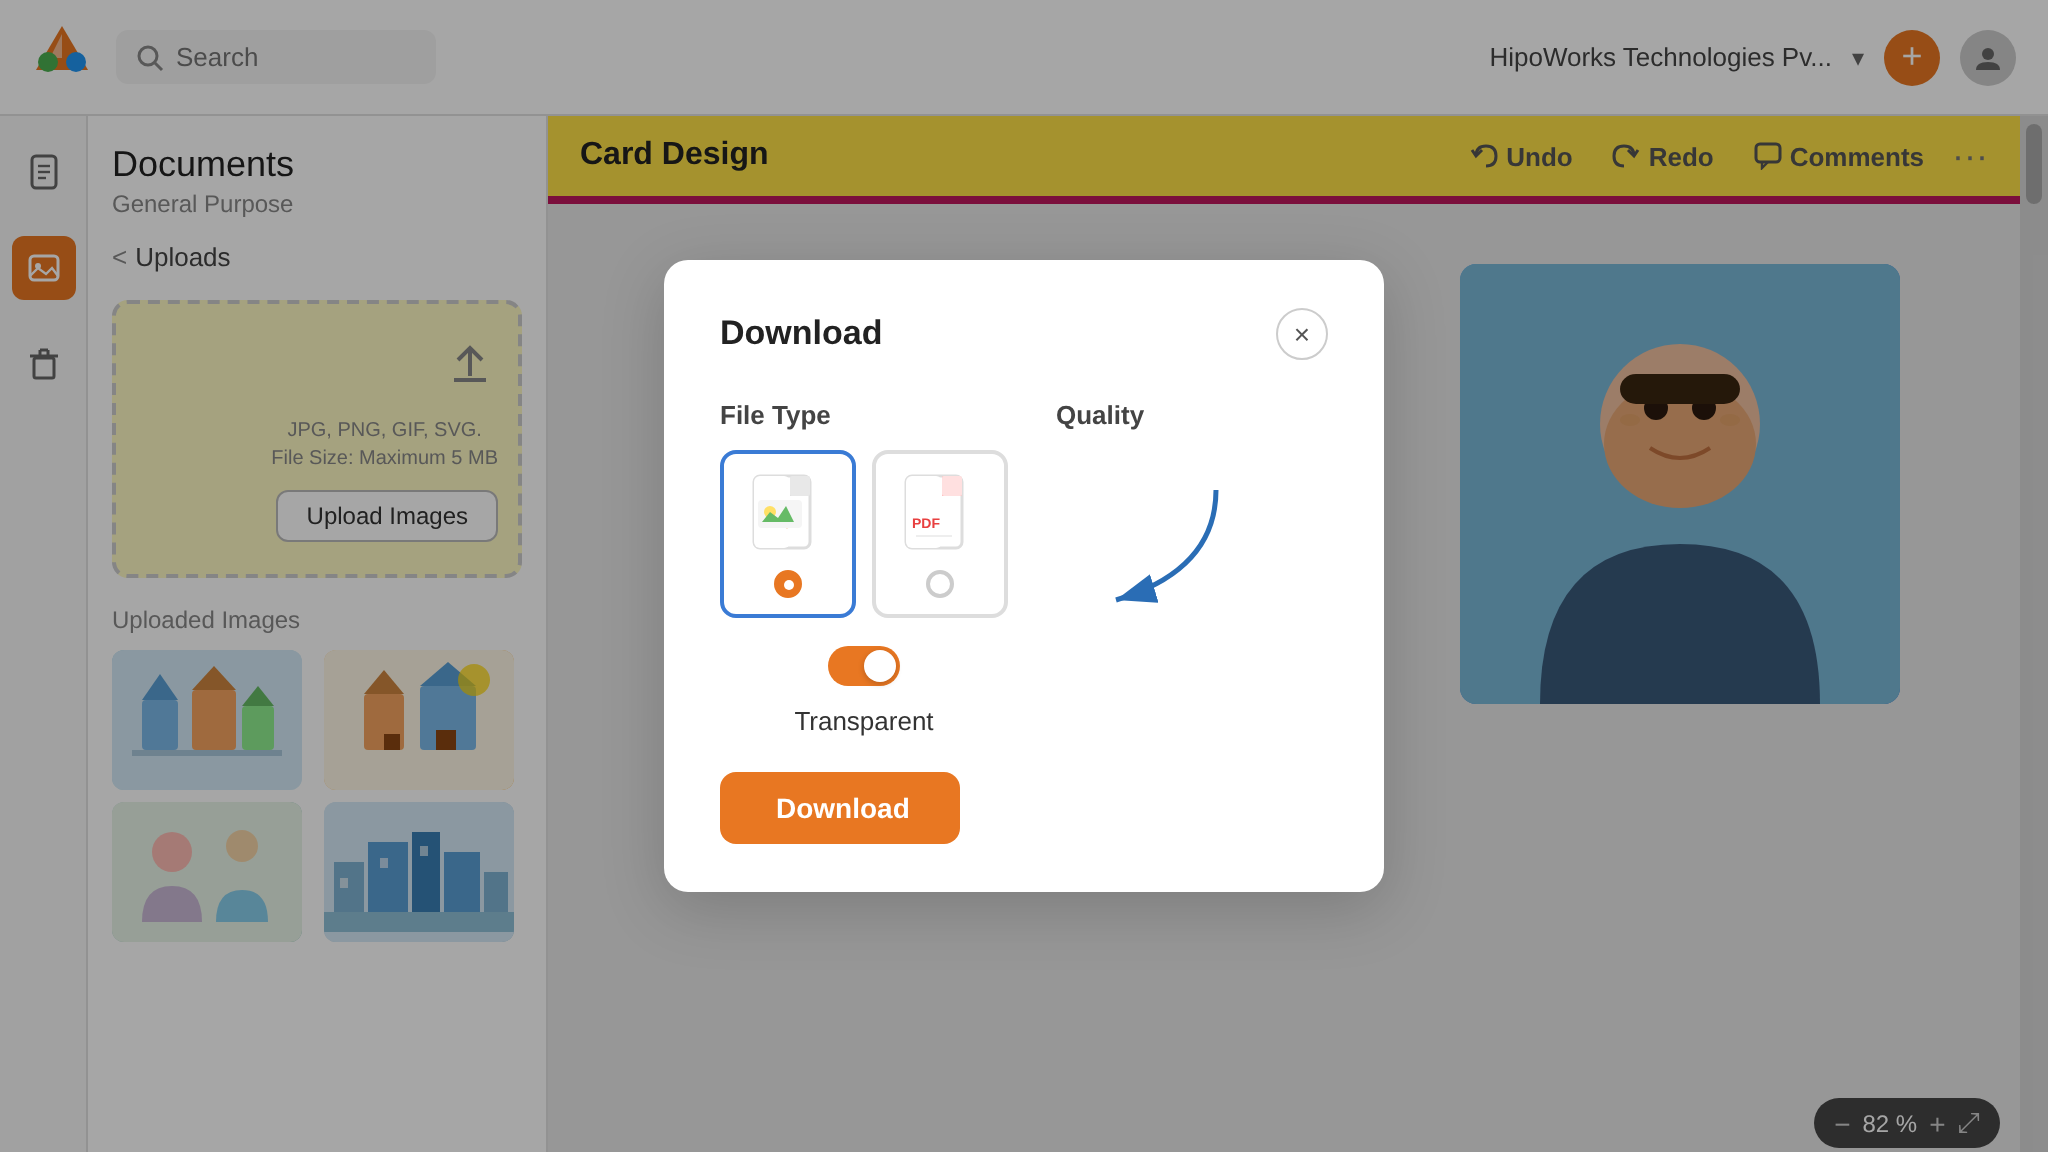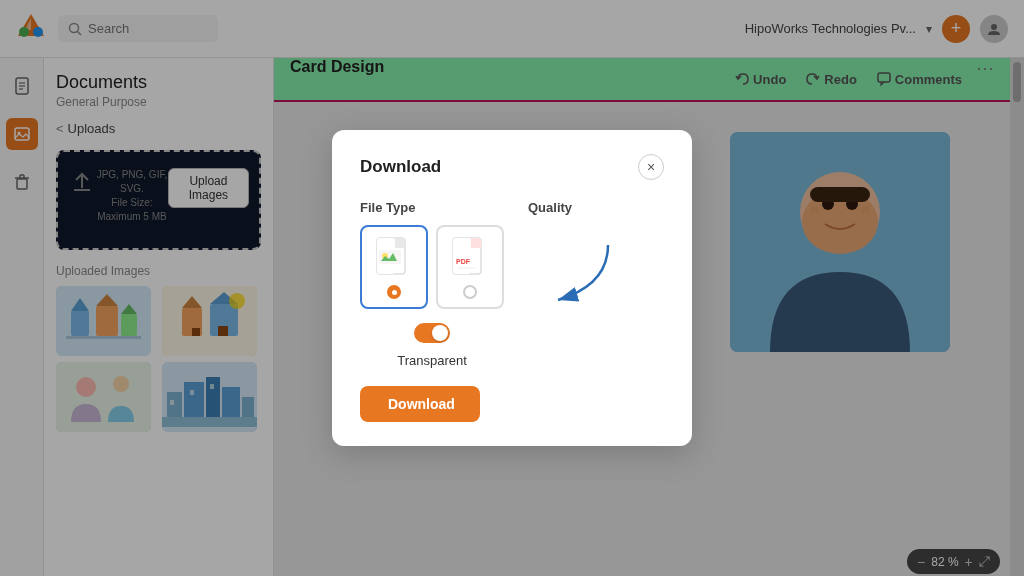--- a/index.html
+++ b/index.html
@@ -133,27 +133,27 @@
       display: flex;
       align-items: center;
       gap: 4px;
       font-size: 13px;
       color: #444;
       cursor: pointer;
       margin-bottom: 14px;
     }
     .upload-area {
       display: flex;
-      flex-direction: row;
-      align-items: flex-start;
+      flex-direction: column;
+      align-items: flex-end;
       border: 2px dashed #ccc;
       border-radius: 8px;
       padding: 16px 10px;
       margin-bottom: 14px;
-      background: #0f172a;
+      background: #fef9c3;
     }
     .upload-icon {
       font-size: 24px;
       color: #888;
       margin-bottom: 6px;
     }
     .upload-hint {
       font-size: 10px;
       color: #888;
       text-align: center;
@@ -195,23 +195,24 @@
     
     .canvas-area {
       flex: 1;
       background: #e8e8e8;
       position: relative;
       display: flex;
       flex-direction: column;
     }
     .canvas-toolbar {
       height: 44px;
-      background: #86efac;
-      border-bottom: 2px solid #be185d;
-      display: flex;
+      background: #fde047;
+      border-bottom: 4px solid #be185d;
+      display: flex;
+      align-items: center;
       padding: 0 16px;
       gap: 8px;
     }
     .canvas-title {
       font-size: 16px;
       font-weight: 600;
       color: #222;
       flex: 1;
     }
     .toolbar-action {

